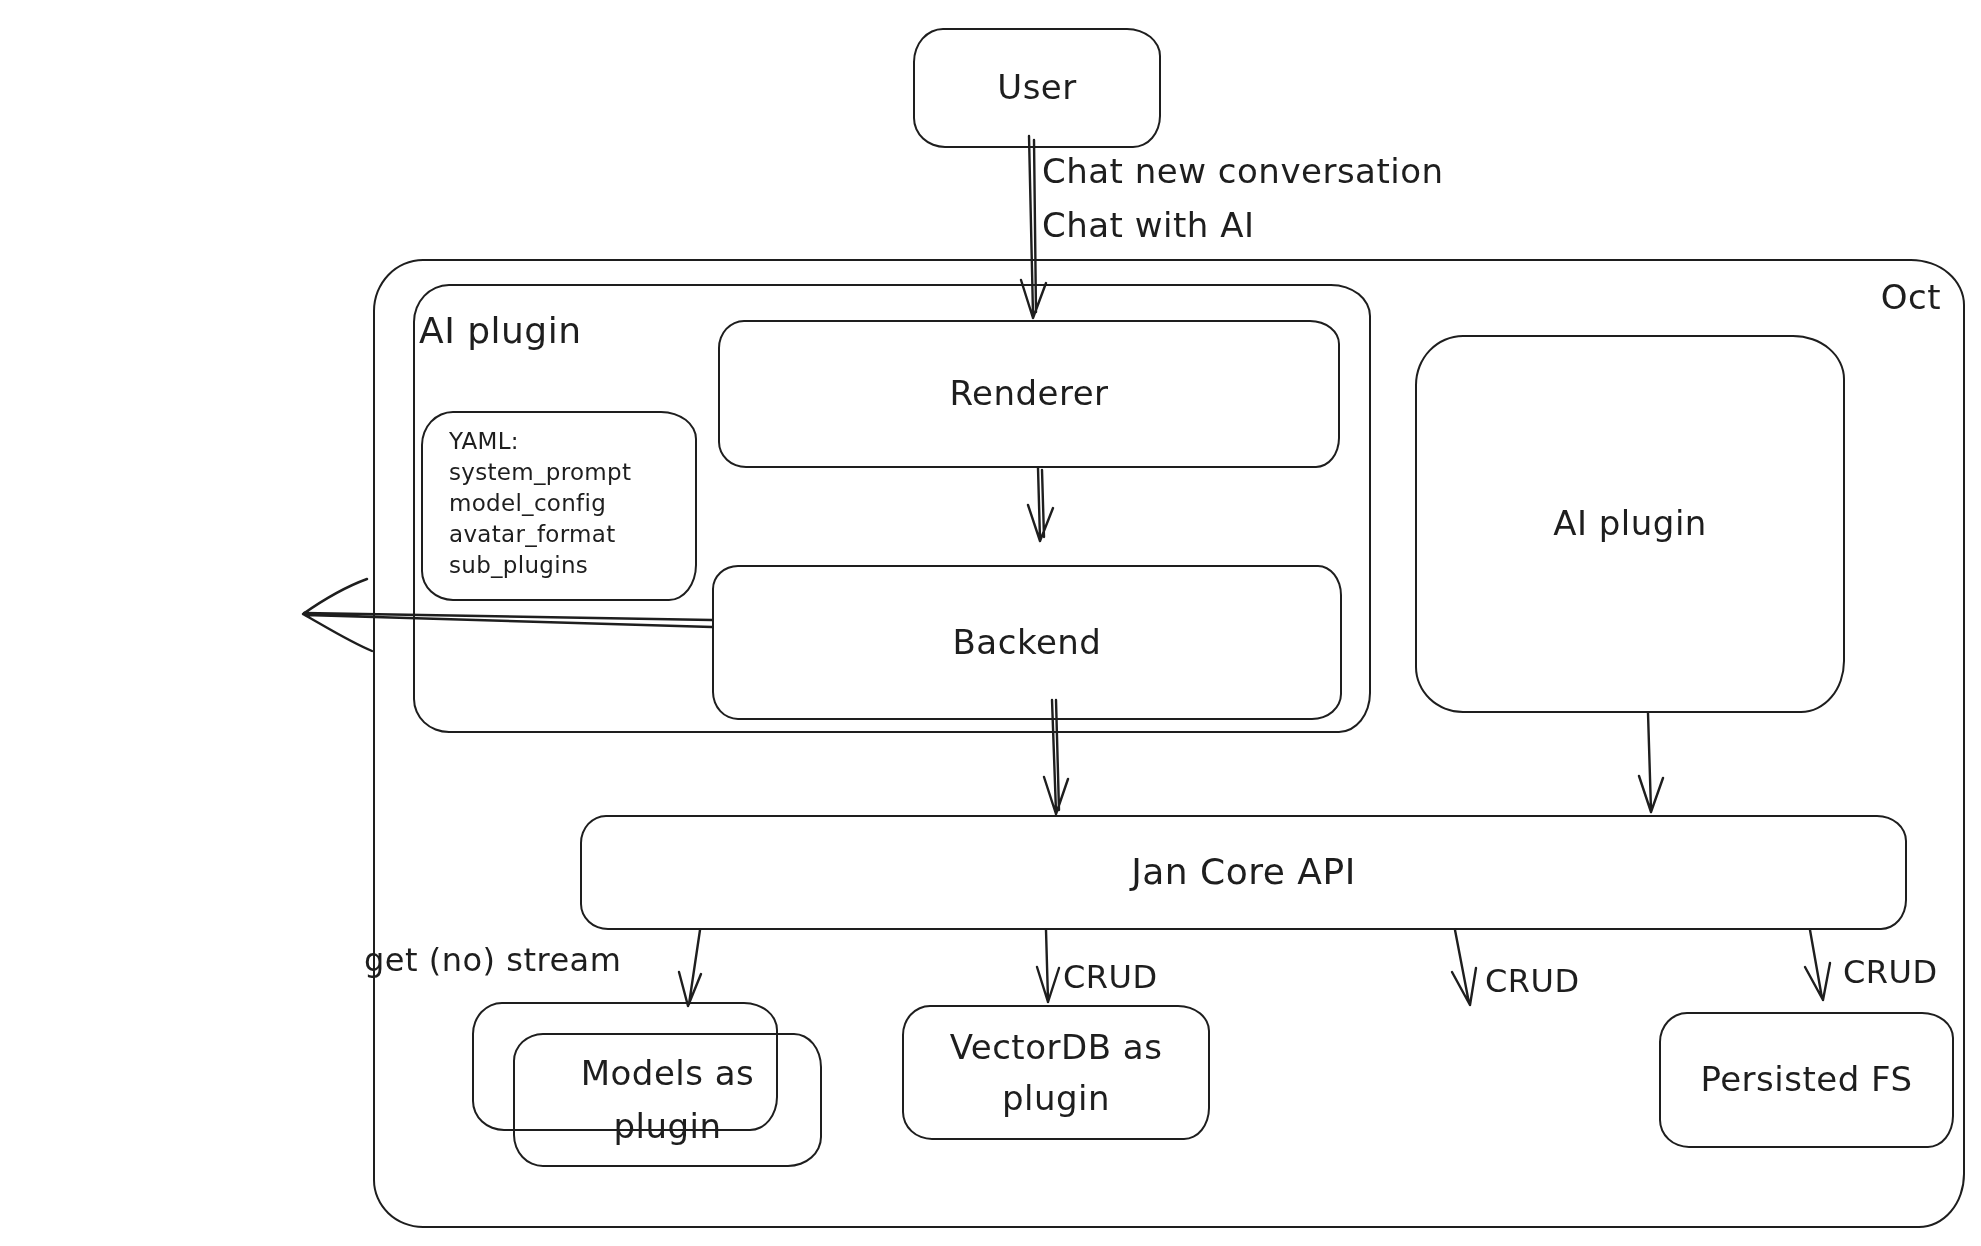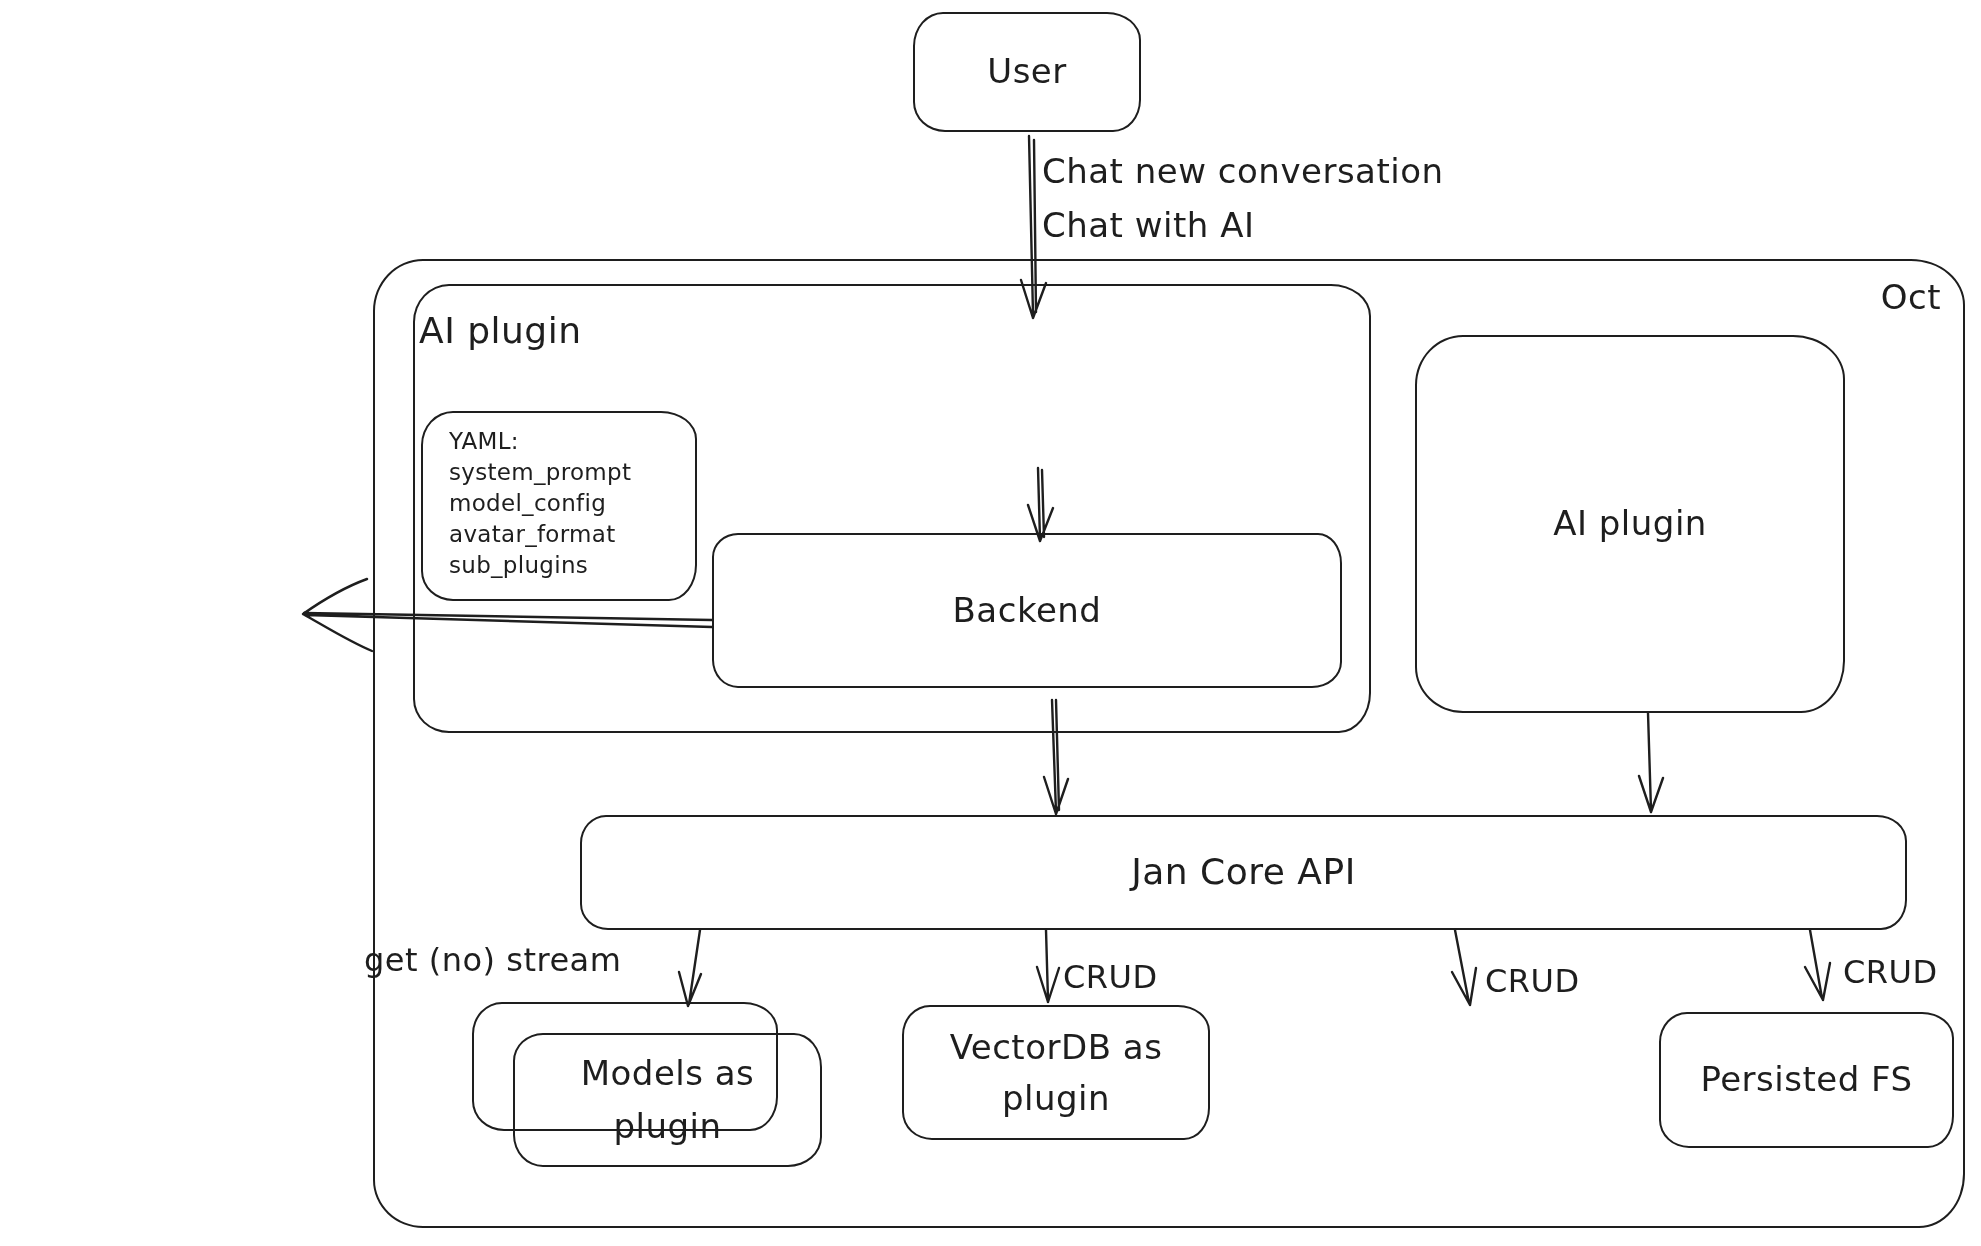--- a/index.html
+++ b/index.html
@@ -11,29 +11,29 @@
   
   .node {
     position:absolute; box-sizing:border-box; background:transparent;
     border:2.6px solid var(--stroke);
   }
   .node .label {
     position:absolute; inset:0; display:flex; align-items:center; justify-content:center;
     text-align:center; letter-spacing:0.5px; line-height:1.45; padding:0 10px;
   }
   
-  #n-user          { left:913px;  top:12px;   width:228px;  height:120px; border-radius:30px 34px 28px 32px / 34px 28px 32px 30px; }
+  #n-user          { left:913px;  top:28px;   width:248px;  height:120px; border-radius:30px 34px 28px 32px / 34px 28px 32px 30px; }
   #n-user .label   { font-size:34px; }
   #n-jan           { left:373px;  top:259px;  width:1592px; height:969px; border-radius:50px 54px 46px 50px / 52px 46px 54px 48px; }
   #lbl-jan         { position:absolute; right:22px; top:16px; font-size:34px; letter-spacing:0.5px; }
   #n-aiplug-left   { left:413px;  top:284px;  width:958px;  height:449px; border-radius:36px 40px 32px 36px / 38px 32px 40px 34px; }
   #lbl-aiplug-left { position:absolute; left:4px; top:24px; font-size:36px; letter-spacing:0.5px; }
   #n-renderer      { left:718px;  top:320px;  width:622px;  height:148px; border-radius:26px 30px 24px 28px / 28px 24px 30px 26px; }
   #n-renderer .label { font-size:34px; }
-  #n-backend       { left:712px;  top:533px;  width:630px;  height:155px; border-radius:26px 24px 30px 26px / 24px 30px 26px 28px; }
+  #n-backend       { left:712px;  top:565px;  width:630px;  height:155px; border-radius:26px 24px 30px 26px / 24px 30px 26px 28px; }
   #n-backend .label { font-size:34px; }
   #n-yaml          { left:421px;  top:411px;  width:276px;  height:190px; border-radius:32px 36px 28px 32px / 34px 28px 36px 30px; }
   #n-yaml .note    { position:absolute; left:26px; top:13px; font-size:23px; line-height:31px; text-align:left; letter-spacing:0.3px; }
   #n-aiplug-right  { left:1415px; top:335px;  width:430px;  height:378px; border-radius:48px 52px 44px 48px / 50px 44px 52px 46px; }
   #n-aiplug-right .label { font-size:34px; }
   #n-doc           { left:18px;   top:552px;  width:268px;  height:132px; border-radius:28px 32px 26px 30px / 30px 26px 32px 28px; }
   #n-doc .label    { font-size:34px; }
   #n-jancore       { left:548px;  top:815px;  width:1327px; height:115px; border-radius:26px 30px 26px 28px / 28px 26px 30px 26px;margin-left:32px; }
   #n-jancore .label { font-size:36px; }
   #n-models-back   { left:472px;  top:1002px; width:306px;  height:129px; border-radius:30px 34px 28px 32px / 32px 28px 34px 30px; }
@@ -66,20 +66,23 @@
   </div>
 
   <div class="node" id="n-aiplug-left">
     <div id="lbl-aiplug-left">AI plugin</div>
   </div>
 
   <div class="node" id="n-user">
     <div class="label">User</div>
   </div>
 
+  <div class="node" id="n-renderer">
+    <div class="label">Renderer</div>
+  </div>
   <div class="node" id="n-backend">
     <div class="label">Backend</div>
   </div>
 
   <div class="node" id="n-yaml">
     <div class="note">
       <div>YAML:</div>
       <div>system_prompt</div>
       <div>model_config</div>
       <div>avatar_format</div>

